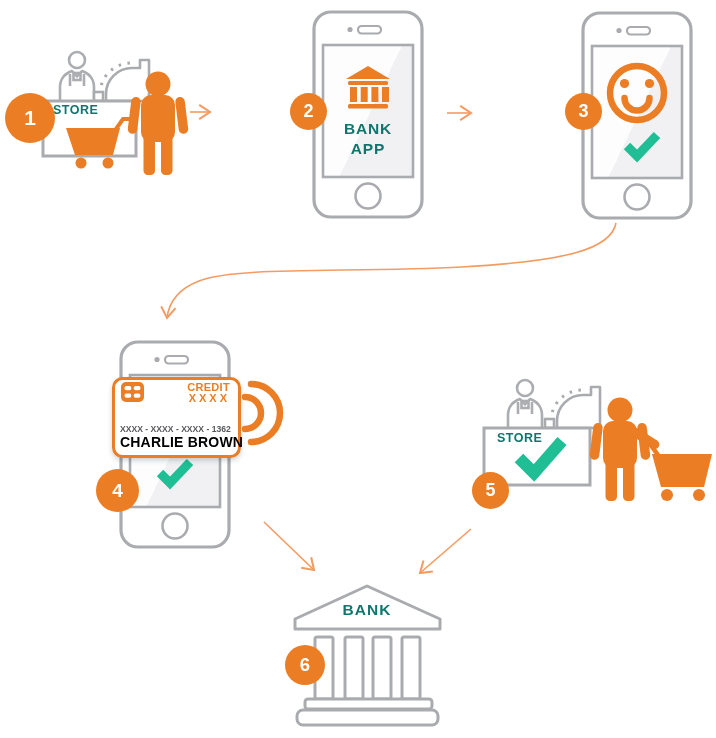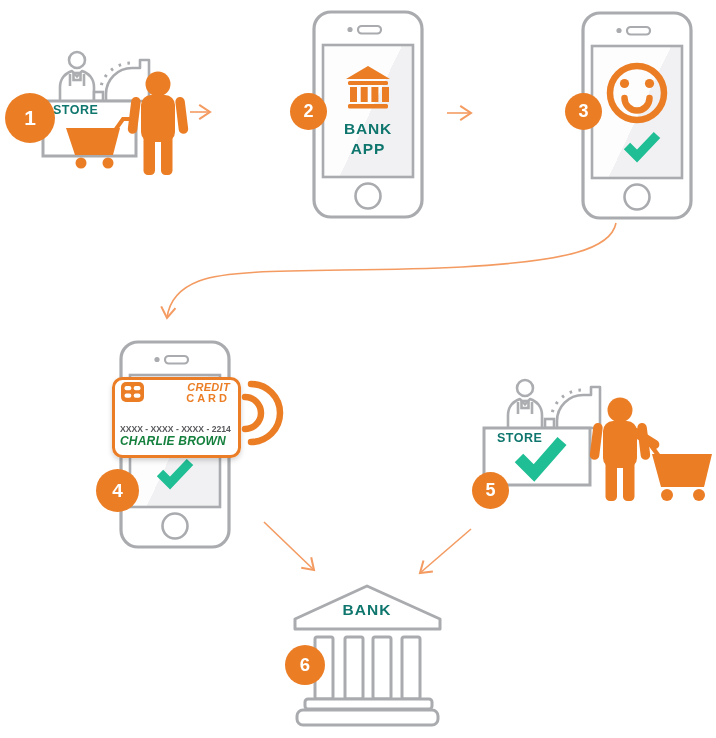--- a/index.html
+++ b/index.html
@@ -7,24 +7,24 @@
     position:relative;width:716px;height:738px;background:#ffffff;overflow:hidden;
     font-family:"Liberation Sans",sans-serif;
   }
   #art{position:absolute;left:0;top:0;z-index:1;}
   .lbl{position:absolute;z-index:2;color:#0f766e;font-weight:800;white-space:nowrap;}
   .lbl-store1{left:53px;top:103px;width:48px;font-size:12.5px;letter-spacing:.5px;}
   .lbl-store5{left:497px;top:431px;width:52px;font-size:12.5px;letter-spacing:.5px;}
   .lbl-bankapp{left:323px;top:119px;width:90px;text-align:center;font-size:15.5px;line-height:20px;letter-spacing:.8px;}
   .lbl-bank6{left:317px;top:601px;width:100px;text-align:center;font-size:15.5px;letter-spacing:1px;}
   .card-brand{left:150px;top:382px;width:80px;text-align:right;color:#eb7d25;font-size:11px;line-height:10.5px;}
-  .card-brand .ln1{letter-spacing:.3px;font-style:italic;}
+  .card-brand .ln1{letter-spacing:.3px;}
   .card-brand .ln2{letter-spacing:3px;}
   .card-number{left:120px;top:424px;width:118px;color:#57585b;font-size:8.6px;font-weight:700;}
-  .card-holder{left:120px;top:434px;width:118px;color:#15803d;font-size:12px;font-weight:700;letter-spacing:.2px;font-style:italic;}
+  .card-holder{left:120px;top:434px;width:118px;color:#000000;font-size:14px;font-weight:700;letter-spacing:.2px;}
   .badge{
     position:absolute;z-index:3;background:#eb7d25;border-radius:50%;
     display:flex;align-items:center;justify-content:center;
     color:#ffffff;font-weight:700;
   }
   .badge-1{left:5px;top:93px;width:50px;height:50px;font-size:21px;}
   .badge-2{left:290px;top:93px;width:37px;height:37px;font-size:18px;}
   .badge-3{left:565px;top:93px;width:37px;height:37px;font-size:18px;}
   .badge-4{left:96px;top:469px;width:43px;height:43px;font-size:19px;}
   .badge-5{left:472px;top:472px;width:37px;height:37px;font-size:18px;}
@@ -172,23 +172,23 @@
 
   <div class="lbl lbl-store1">STORE</div>
 
   <div class="lbl lbl-bankapp">
     <div>BANK</div>
     <div>APP</div>
   </div>
 
   <div class="lbl card-brand">
     <div class="ln1">CREDIT</div>
-    <div class="ln2">CARD</div>
+    <div class="ln2">XXXX</div>
   </div>
-  <div class="lbl card-number">XXXX - XXXX - XXXX - 2214</div>
+  <div class="lbl card-number">XXXX - XXXX - XXXX - 1362</div>
   <div class="lbl card-holder">CHARLIE BROWN</div>
 
   <div class="lbl lbl-store5">STORE</div>
   <div class="lbl lbl-bank6">BANK</div>
 
   <div class="badge badge-1">
       <span>1</span>
     </div>
   <div class="badge badge-2">
       <span>2</span>

